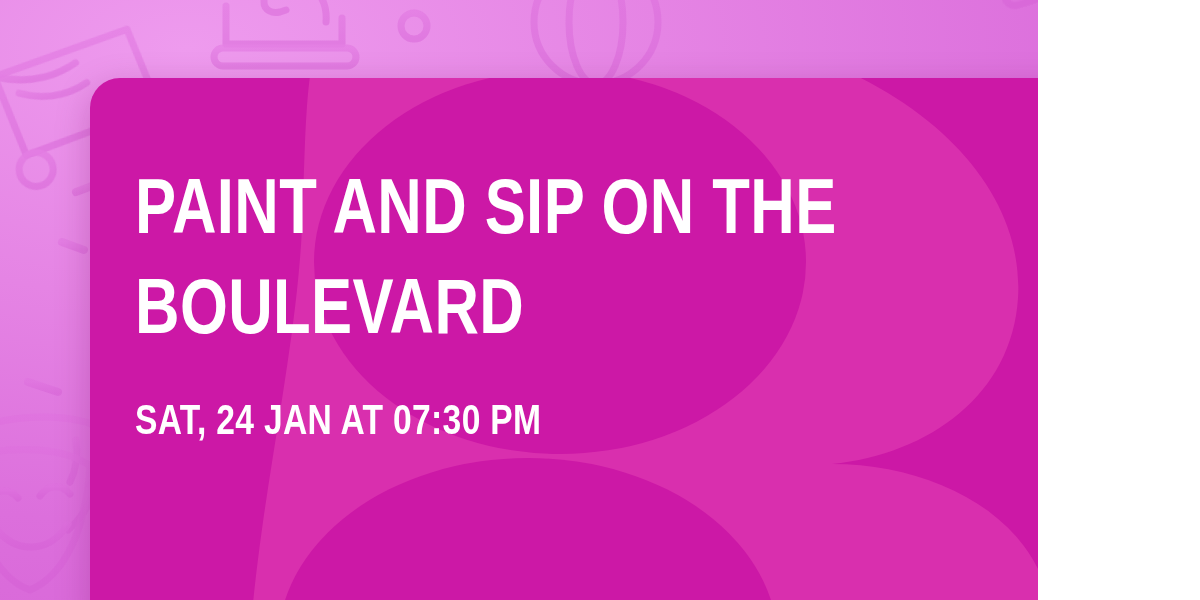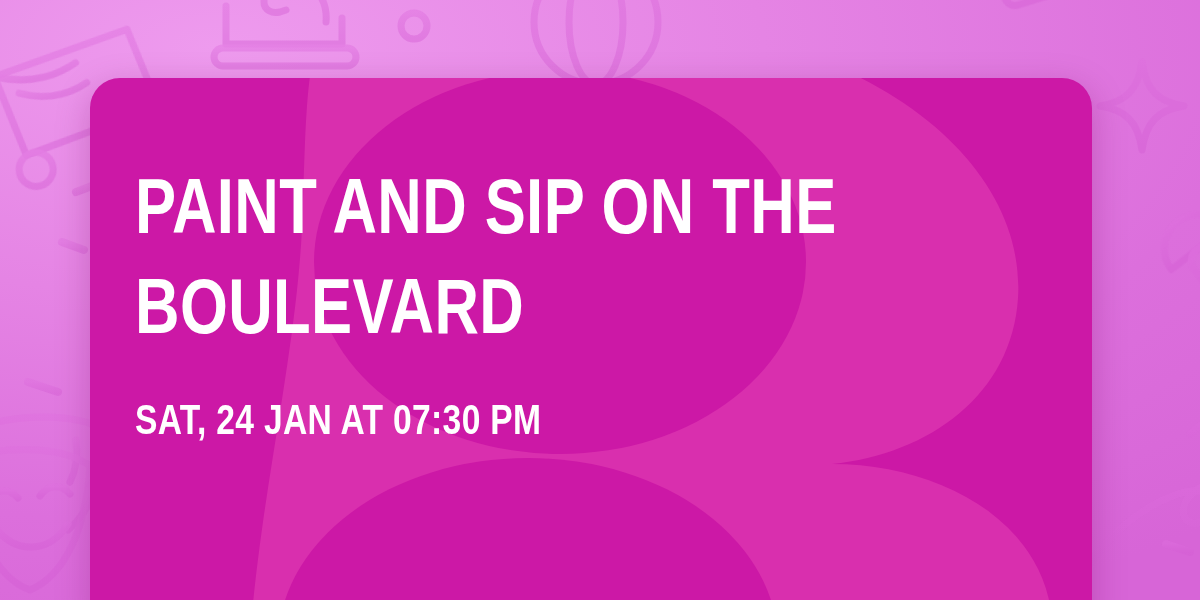--- a/index.html
+++ b/index.html
@@ -2,21 +2,21 @@
 <html><head>
 <meta charset="utf-8">
 <style>
   html, body {
     margin: 0;
     padding: 0;
     background: #ffffff;
   }
   #stage {
     position: relative;
-    width: 1200px;
+    width: 1038px;
     height: 600px;
     overflow: hidden;
     font-family: "Liberation Sans", sans-serif;
   }
 
   
   .bg-base {
     position: absolute;
     inset: 0;
     background:

